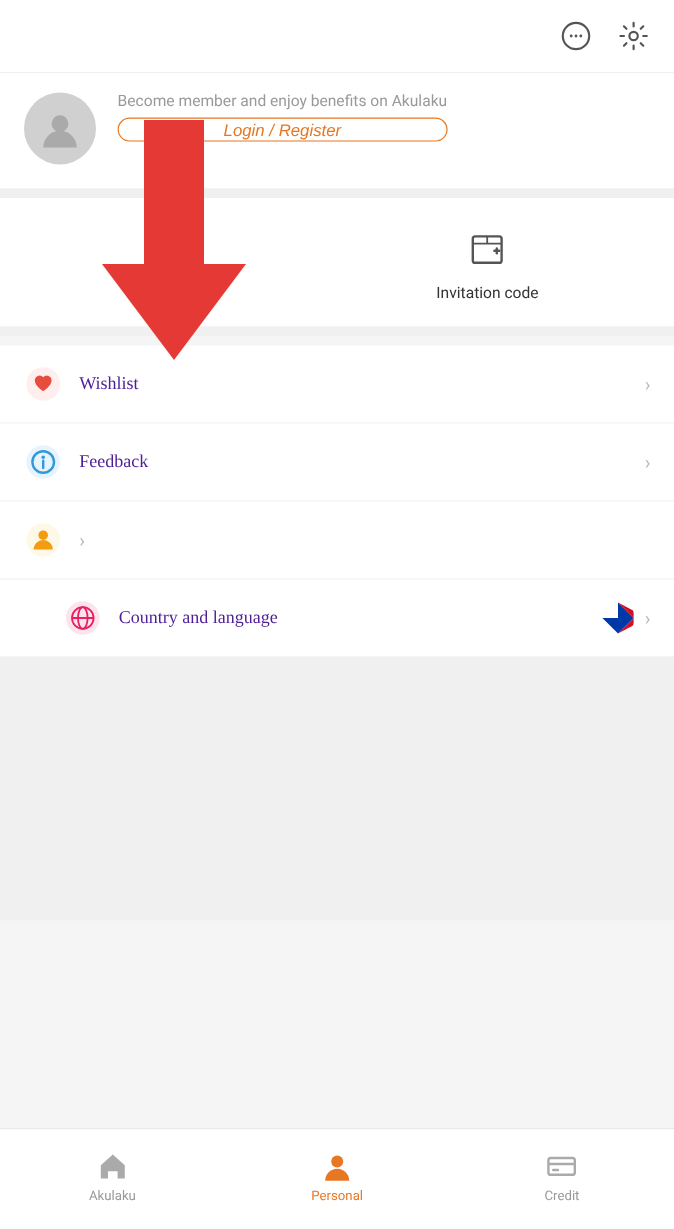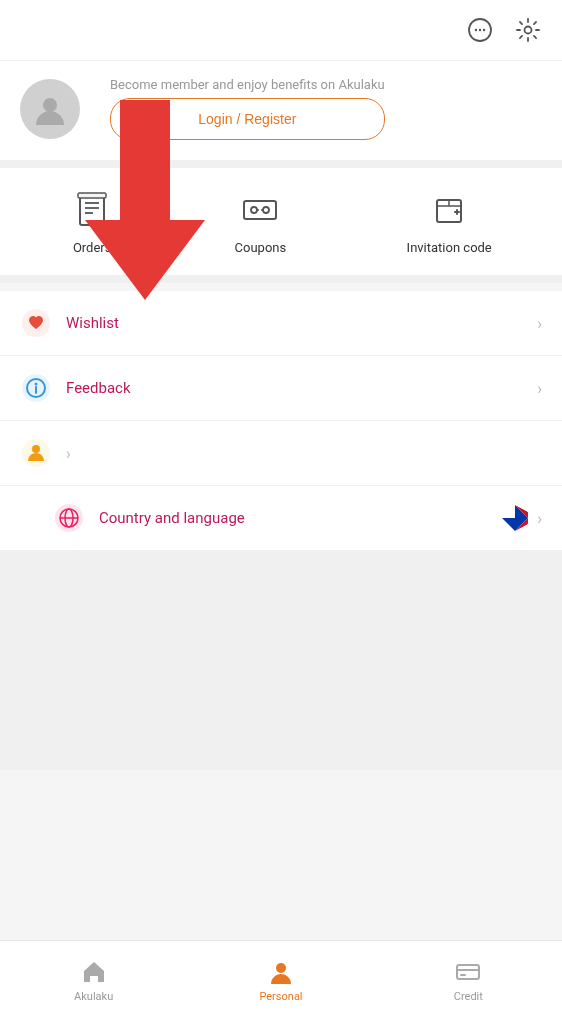--- a/index.html
+++ b/index.html
@@ -31,23 +31,22 @@
       display: flex;
       align-items: center;
       justify-content: center;
       cursor: pointer;
     }
 
     
     .profile-section {
       background: #fff;
       display: flex;
-      align-items: center;
       padding: 16px 20px 20px 20px;
-      gap: 30px;
+      gap: 18px;
     }
 
     .avatar {
       width: 60px;
       height: 60px;
       border-radius: 50%;
       background: #d0d0d0;
       display: flex;
       align-items: center;
       justify-content: center;
@@ -66,27 +65,28 @@
     }
 
     .profile-tagline {
       font-size: 13px;
       color: #999;
     }
 
     .login-register-btn {
       border: 1.5px solid #e87722;
       border-radius: 20px;
-      padding: 12px 16px;
+      padding: 1px 16px;
       color: #e87722;
       font-size: 14px;
       font-weight: 500;
       background: #fff;
       cursor: pointer;
       display: inline-block;
+      font-style: italic;
     }
 
     
     .section-divider {
       height: 8px;
       background: #f0f0f0;
     }
 
     
     .quick-actions {
@@ -144,22 +144,23 @@
       border-radius: 50%;
       display: flex;
       align-items: center;
       justify-content: center;
       margin-right: 14px;
       flex-shrink: 0;
     }
 
     .menu-item-label {
       font-size: 15px;
-      color: #be185d;
+      color: #4c1d95;
       flex: 1;
+      font-family: Liberation Serif, serif;
     }
 
     .menu-item-right {
       display: flex;
       align-items: center;
       gap: 8px;
     }
 
     .chevron {
       color: #bbb;
@@ -279,31 +280,20 @@
         <rect x="8" y="5" width="24" height="30" rx="2" stroke="#555" stroke-width="2" fill="none"></rect>
         <line x1="13" y1="13" x2="27" y2="13" stroke="#555" stroke-width="1.8"></line>
         <line x1="13" y1="18" x2="27" y2="18" stroke="#555" stroke-width="1.8"></line>
         <line x1="13" y1="23" x2="21" y2="23" stroke="#555" stroke-width="1.8"></line>
         <rect x="6" y="3" width="28" height="5" rx="1.5" stroke="#555" stroke-width="1.5" fill="#f5f5f5"></rect>
       </svg>
     </div>
     <span class="quick-action-label">Orders</span>
   </div>
 
-  <div class="quick-action-item">
-    <div class="quick-action-icon">
-      <svg width="40" height="40" viewBox="0 0 40 40" fill="none" xmlns="http://www.w3.org/2000/svg">
-        <rect x="4" y="11" width="32" height="18" rx="2" stroke="#555" stroke-width="2" fill="none"></rect>
-        <circle cx="14" cy="20" r="3" stroke="#555" stroke-width="1.8" fill="none"></circle>
-        <circle cx="26" cy="20" r="3" stroke="#555" stroke-width="1.8" fill="none"></circle>
-        <line x1="17" y1="20" x2="23" y2="20" stroke="#555" stroke-width="1.5" stroke-dasharray="2 2"></line>
-      </svg>
-    </div>
-    <span class="quick-action-label">Coupons</span>
-  </div>
 
   <div class="quick-action-item">
     <div class="quick-action-icon">
       <svg width="40" height="40" viewBox="0 0 40 40" fill="none" xmlns="http://www.w3.org/2000/svg">
         <rect x="8" y="10" width="24" height="22" rx="2" stroke="#555" stroke-width="2" fill="none"></rect>
         <line x1="8" y1="16" x2="32" y2="16" stroke="#555" stroke-width="1.5"></line>
         <line x1="20" y1="10" x2="20" y2="16" stroke="#555" stroke-width="1.5"></line>
         <line x1="26" y1="22" x2="30" y2="22" stroke="#555" stroke-width="2" stroke-linecap="round"></line>
         <line x1="28" y1="20" x2="28" y2="24" stroke="#555" stroke-width="2" stroke-linecap="round"></line>
       </svg>

